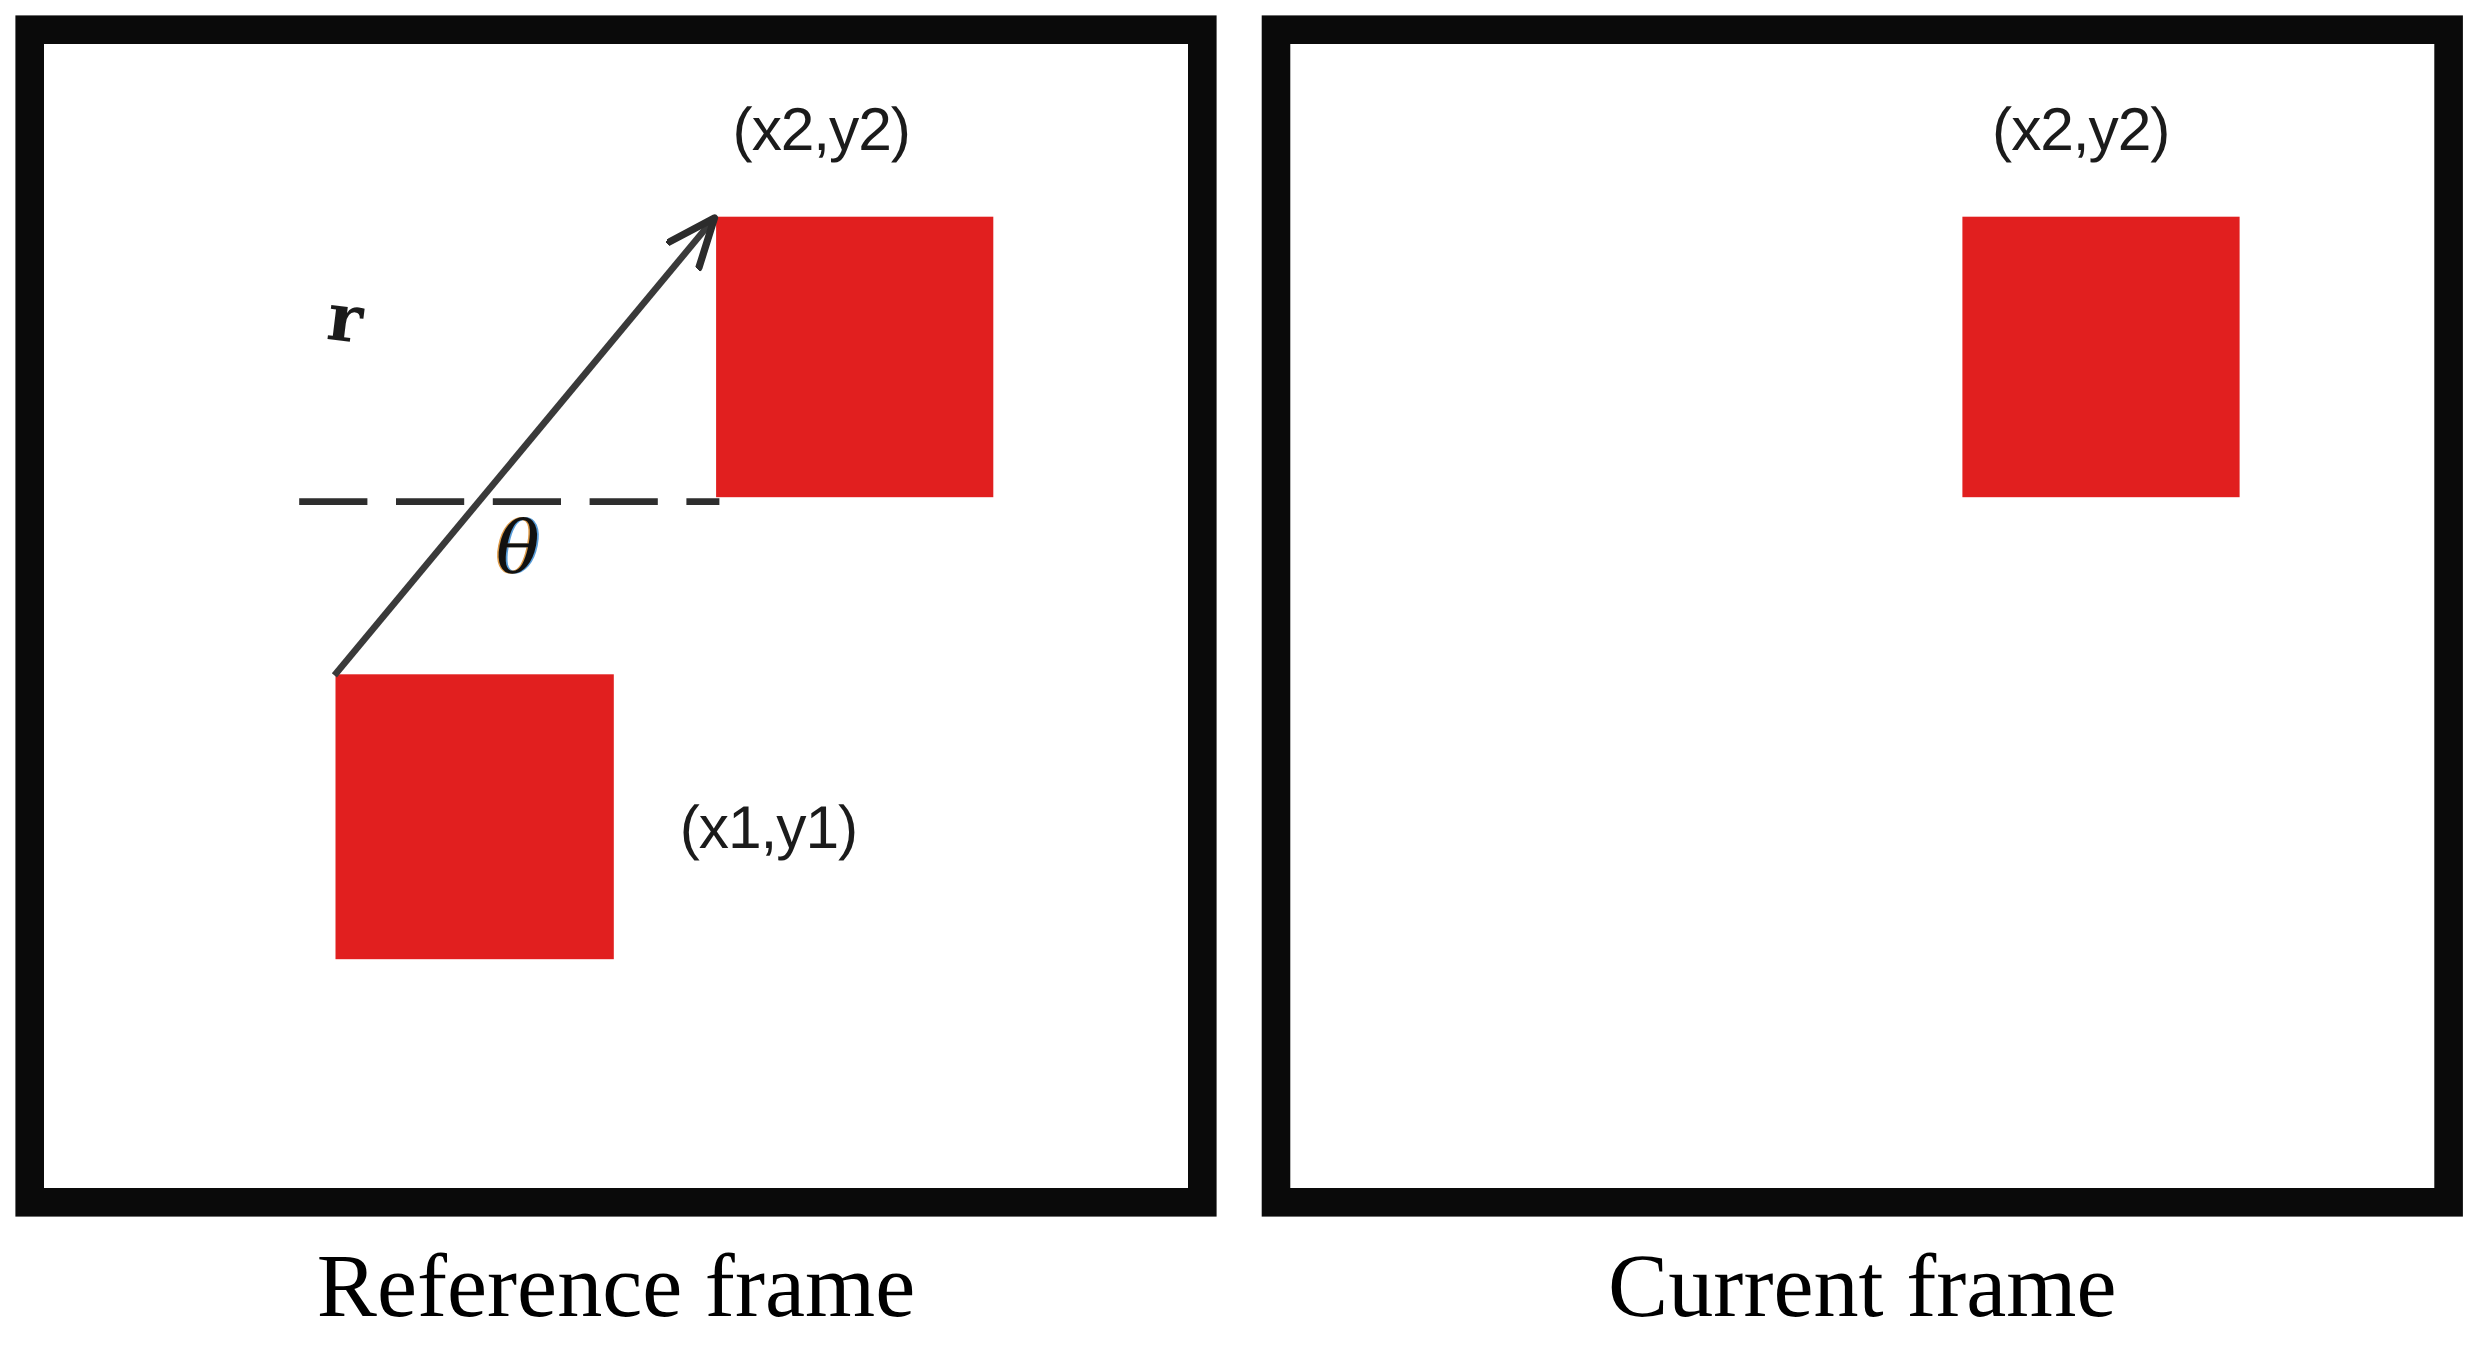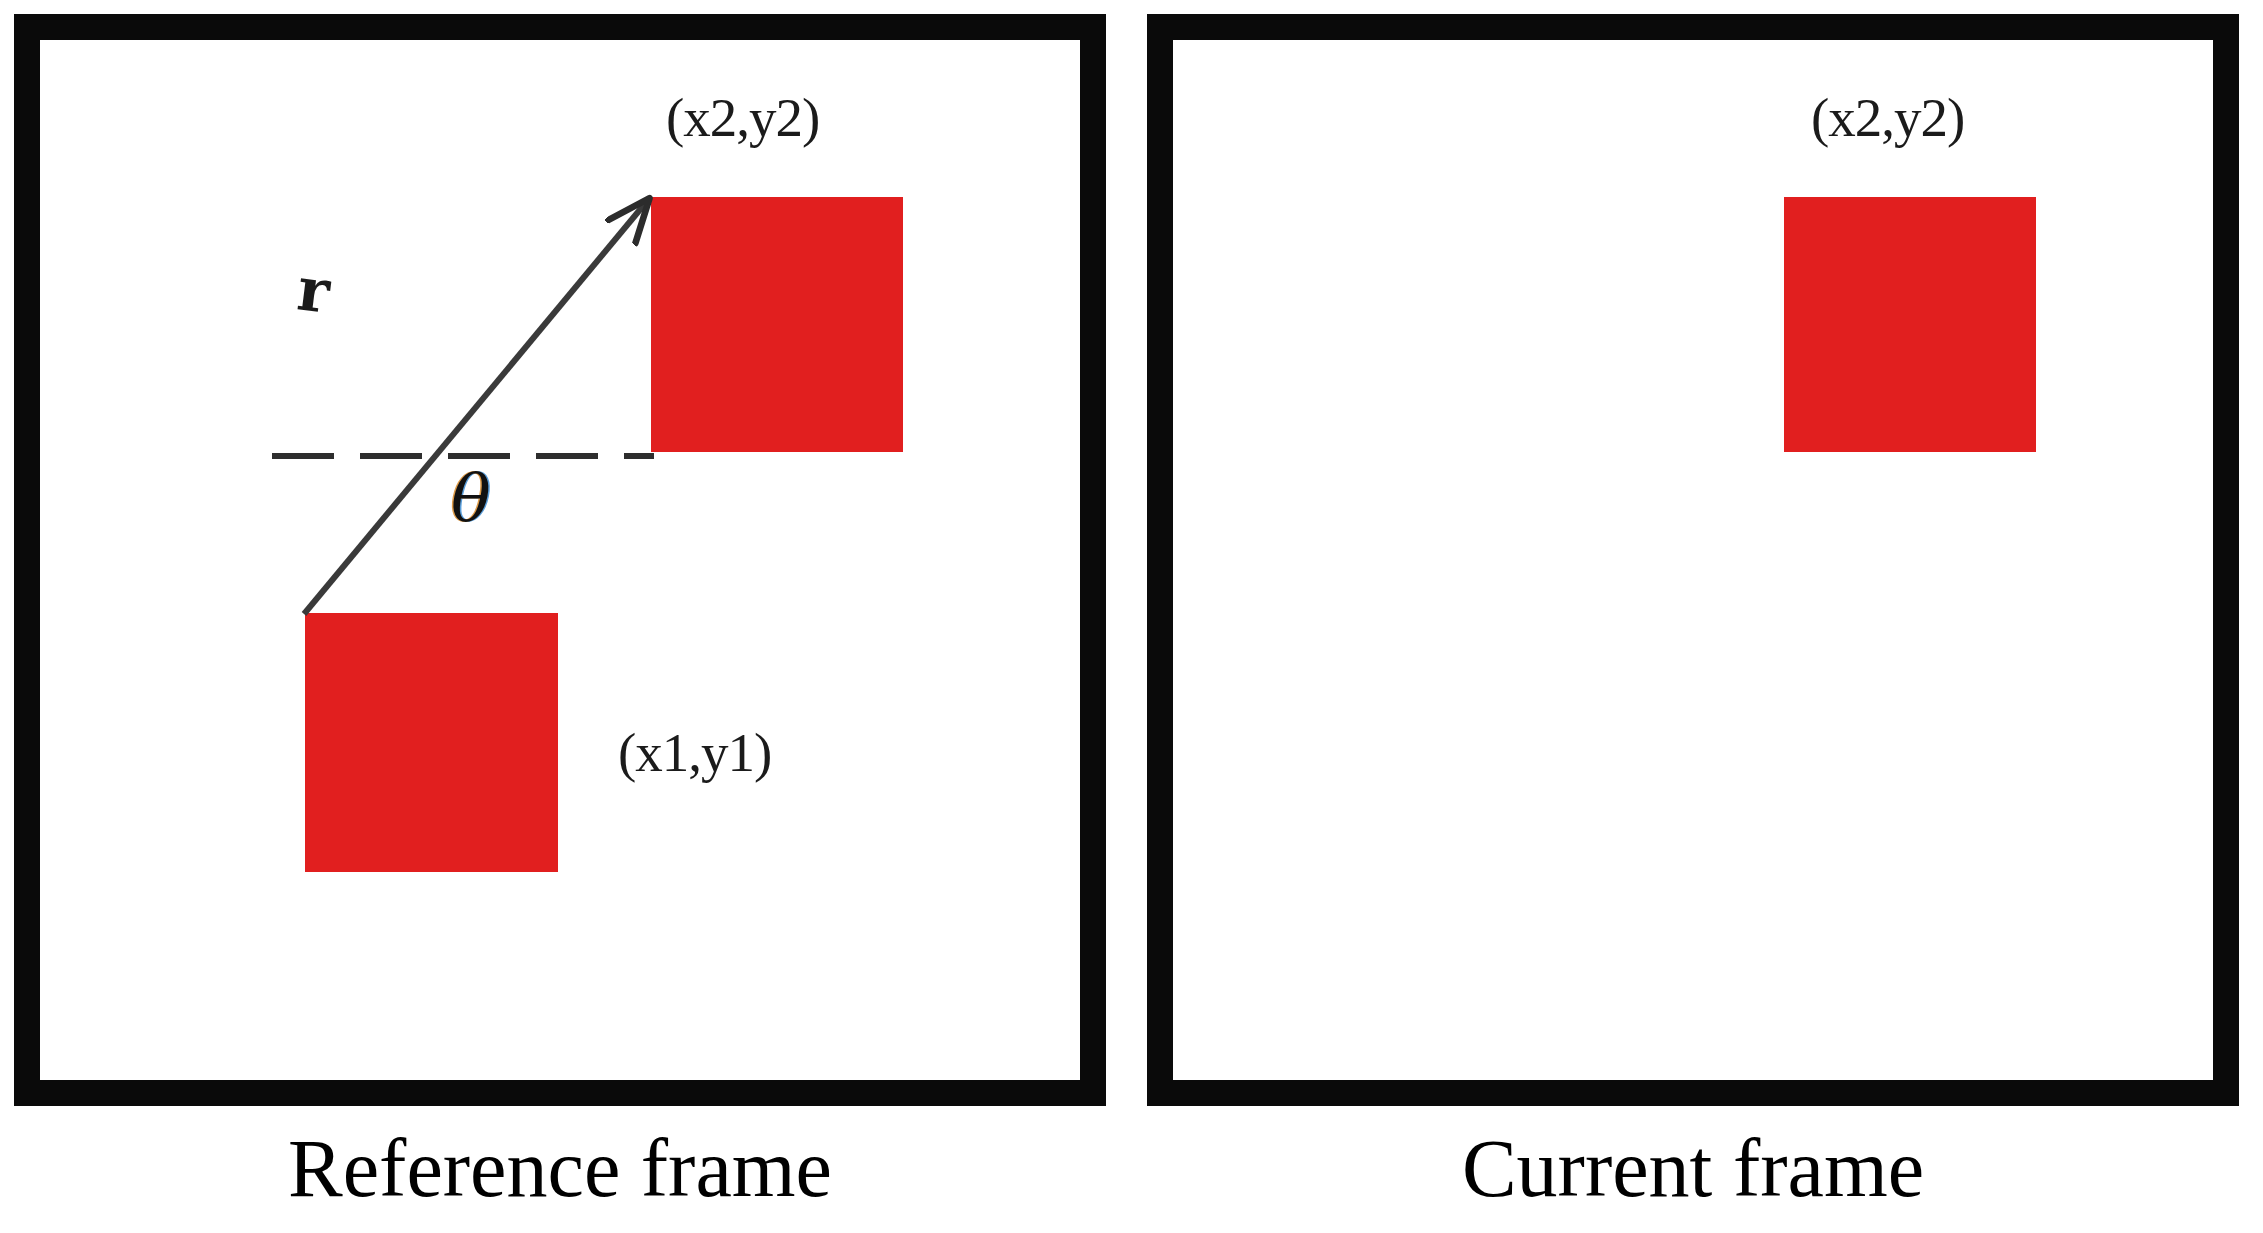--- a/index.html
+++ b/index.html
@@ -74,21 +74,21 @@
     left: 611px;
     top: 157px;
     width: 252px;
     height: 255px;
   }
 
   
   .coord-label {
     position: absolute;
     color: #1b1b1b;
-    font-family: Liberation Serif, serif;
+    font-family: Liberation Sans, sans-serif;
     font-size: 55px;
     font-weight: 400;
     letter-spacing: -1px;
     white-space: nowrap;
     line-height: 1;
   }
   #label-x2y2-ref { left: 626px; top: 50px; }
   #label-x1y1-ref { left: 578px; top: 645px; margin-top: 40px; }
   #label-x2y2-cur { left: 638px; top: 50px; }
 

